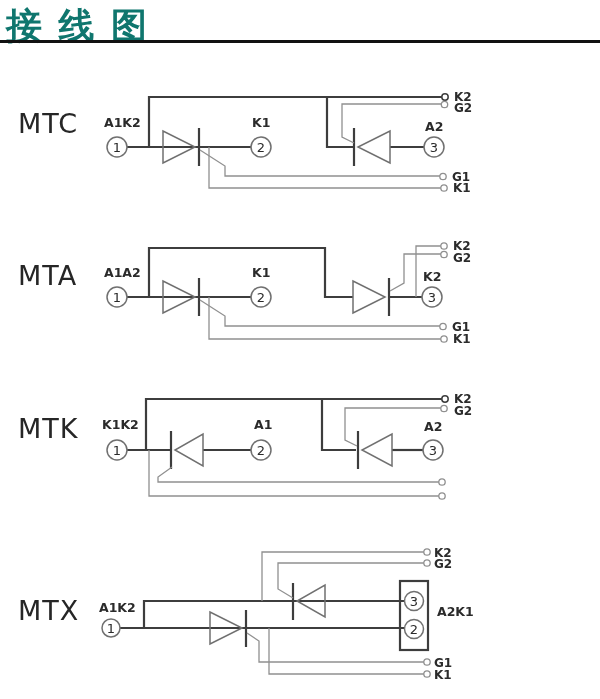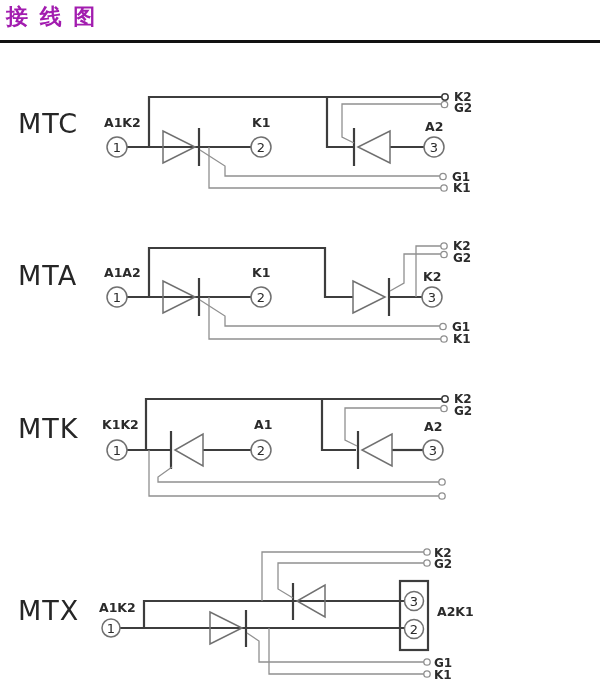--- a/index.html
+++ b/index.html
@@ -1,19 +1,19 @@
 <!DOCTYPE html>
 <html style="--main-line: #3d3d3d; --control-line: #909090; --symbol-line: #707070; --text: #2b2b2b; --rule: #111111;"><head>
 <meta charset="utf-8">
 <style>
   html,body{margin:0;padding:0;background:#fff;}
   .page{position:relative;width:600px;height:699px;background:#fff;overflow:hidden;
         font-family:"DejaVu Sans",sans-serif;}
-  .title{position:absolute;left:6px;top:2px;margin:0;font-size:22px;font-weight:bold;
-         color:#a21caf;letter-spacing:2px;font-family:"DejaVu Sans",sans-serif;}
+  .title{position:absolute;left:6px;top:2px;margin:0;font-size:36px;font-weight:bold;
+         color:#0f766e;letter-spacing:2px;font-family:"DejaVu Sans",sans-serif;}
   .title-rule{position:absolute;left:0;top:40px;width:600px;height:3px;
               background:var(--rule,#111);}
   svg{position:absolute;left:0;top:0;}
   .main{fill:none;stroke:var(--main-line,#3d3d3d);stroke-width:2.2px;}
   .sym{fill:none;stroke:var(--symbol-line,#707070);stroke-width:1.5px;}
   .bar{stroke:var(--main-line,#3d3d3d);stroke-width:2.2px;}
   .ctrl{fill:none;stroke:var(--control-line,#909090);stroke-width:1.3px;}
   .term{fill:#fff;stroke:var(--symbol-line,#707070);stroke-width:1.5px;}
   .pin{fill:#fff;stroke:var(--control-line,#909090);stroke-width:1.3px;}
   .pin-dark{fill:#fff;stroke:var(--main-line,#3d3d3d);stroke-width:1.5px;}

